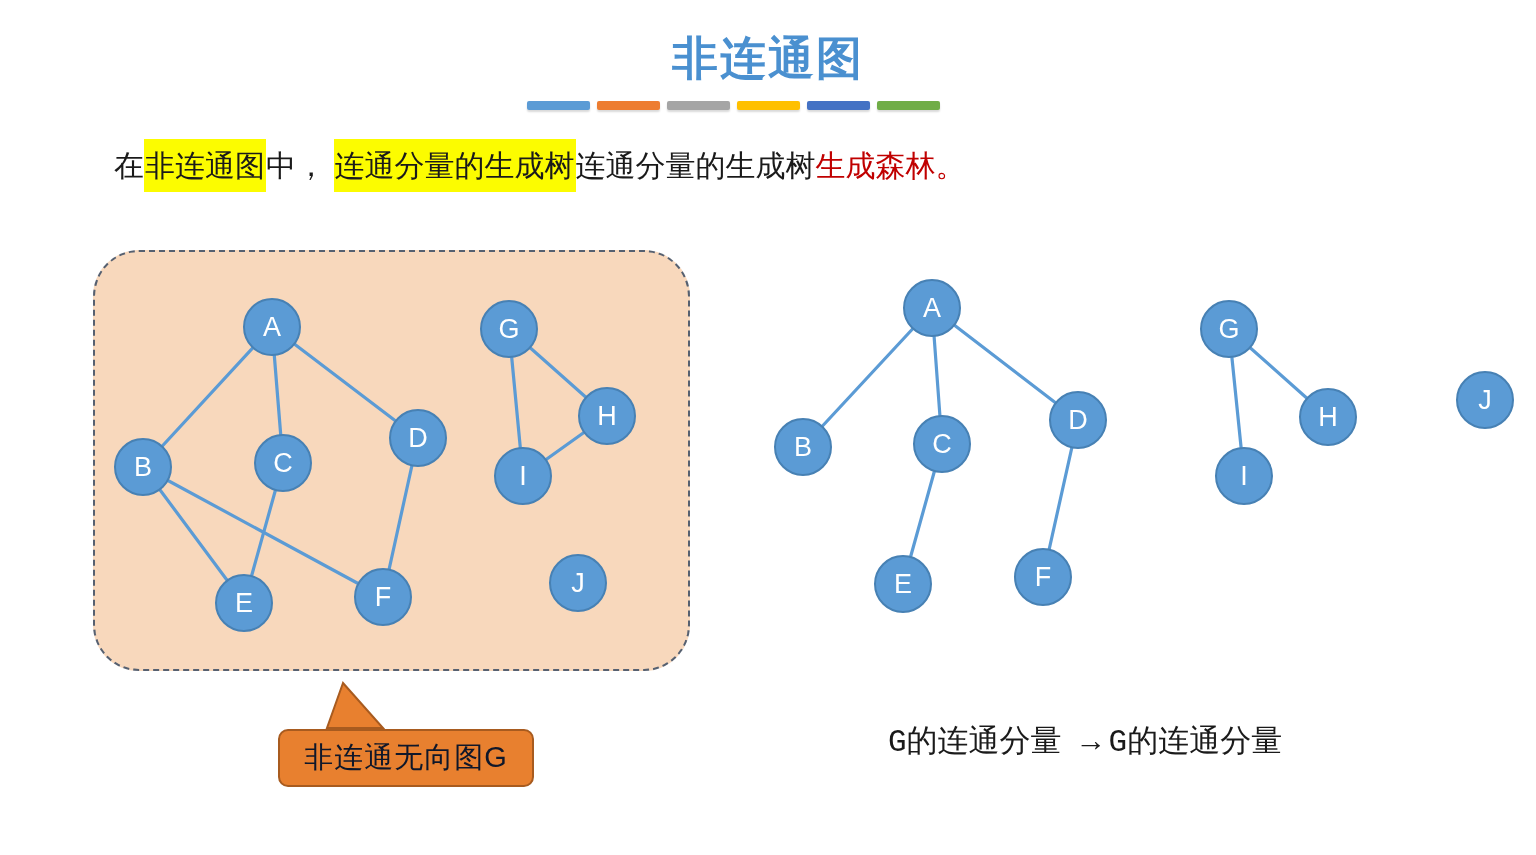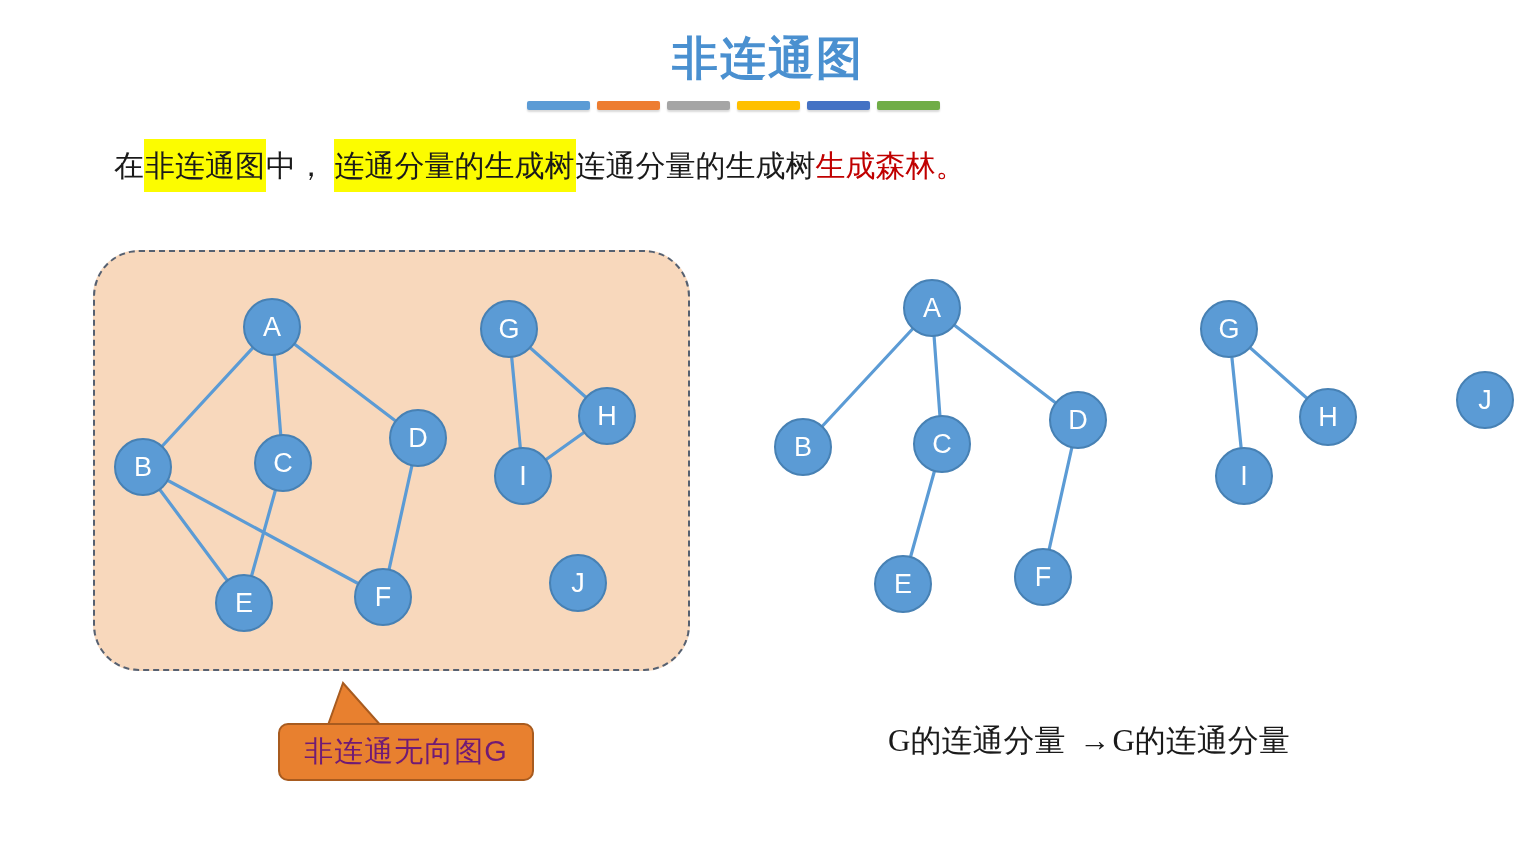--- a/index.html
+++ b/index.html
@@ -106,48 +106,48 @@
     position: absolute;
     left: 0;
     top: 0;
     width: 256px;
     height: 46px;
     overflow: visible;
   }
   .callout-box {
     position: absolute;
     left: 0;
-    top: 41px;
+    top: 47px;
     width: 256px;
     height: 58px;
     background: var(--callout-fill);
     border: 2px solid var(--callout-border);
     border-radius: 10px;
     display: flex;
     align-items: center;
     justify-content: center;
-    color: #701a75;
+    color: #0f172a;
     font-size: 29px;
     letter-spacing: 1px;
   }
   .caption {
     position: absolute;
     left: 888px;
     top: 720px;
     font-size: 31px;
     color: var(--text-color);
     white-space: nowrap;
     font-family: "Liberation Serif", serif;
   }
   .caption .arrow {
     font-family: "Liberation Sans", sans-serif;
     font-weight: bold;
     padding: 0 2px 0 14px;
   }
-  .caption .g-label { font-family: Liberation Serif, serif; }
+  .caption .g-label { font-family: Liberation Mono, monospace; }
 </style>
 </head>
 <body>
 
 <div class="slide">
 
   <div class="slide-title">非连通图</div>
 
   <div class="accent-bars">
       <span style="background: rgb(91, 155, 213);"></span>

